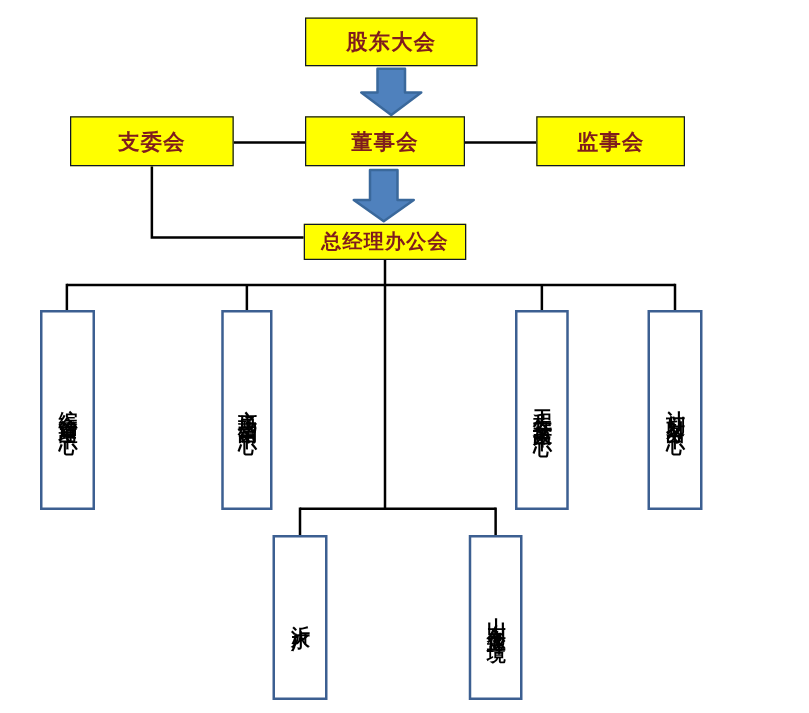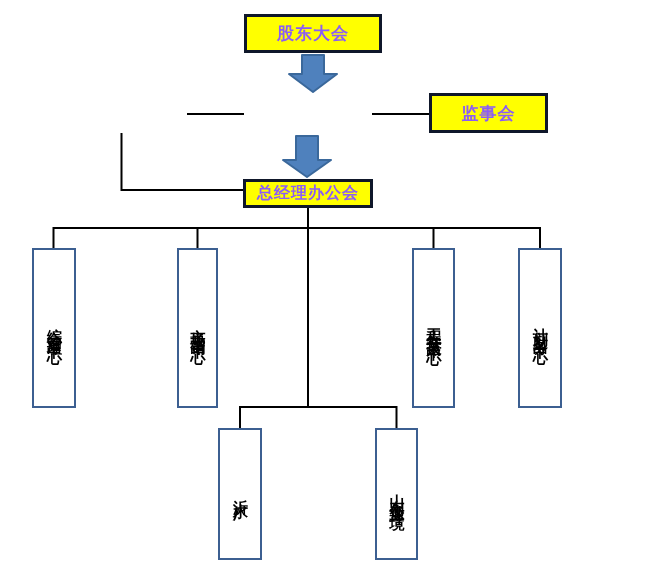--- a/index.html
+++ b/index.html
@@ -12,28 +12,28 @@
     overflow: hidden;
   }
   #wires {
     position: absolute;
     left: 0; top: 0;
     width: 647px; height: 570px;
   }
   .ybox {
     position: absolute;
     background: #ffff00;
-    border: 3px solid #0f172a;
+    border: 1px solid #0f172a;
     box-sizing: border-box;
     display: flex;
     align-items: center;
     justify-content: center;
     font-size: 17px;
     font-weight: 700;
-    color: #8b5cf6;
+    color: #7f1d1d;
     letter-spacing: 1px;
     white-space: nowrap;
   }
   .vbox {
     position: absolute;
     background: #ffffff;
     border: 2px solid #3c5f91;
     box-sizing: border-box;
     display: flex;
     align-items: center;
@@ -82,20 +82,22 @@
 
     <path d="M240 407 H396.5" stroke="#000000" stroke-width="2" fill="none"></path>
     <path d="M240 406 V428" stroke="#000000" stroke-width="2" fill="none"></path>
     <path d="M396.5 406 V428" stroke="#000000" stroke-width="2" fill="none"></path>
 
     <path d="M302 55 H324 V74 H337 L313 92 L289 74 H302 Z" fill="#4f81bd" stroke="#3a689b" stroke-width="2" stroke-linejoin="round"></path>
     <path d="M296 136 H318 V160 H331 L307 177 L283 160 H296 Z" fill="#4f81bd" stroke="#3a689b" stroke-width="2" stroke-linejoin="round"></path>
   </svg>
 
   <div class="ybox b-shareholders">股东大会</div>
+  <div class="ybox b-branch">支委会</div>
+  <div class="ybox b-board">董事会</div>
   <div class="ybox b-supervisory">监事会</div>
   <div class="ybox b-gmoffice">总经理办公会</div>
 
   <div class="vbox b-genmgmt">综合管理中心</div>
   <div class="vbox b-market">市场营销中心</div>
   <div class="vbox b-engineer">工程安全技术中心</div>
   <div class="vbox b-finance">计划财务中心</div>
   <div class="vbox b-yishui">沂水厂</div>
   <div class="vbox b-shandong">山东创业环境</div>
 

